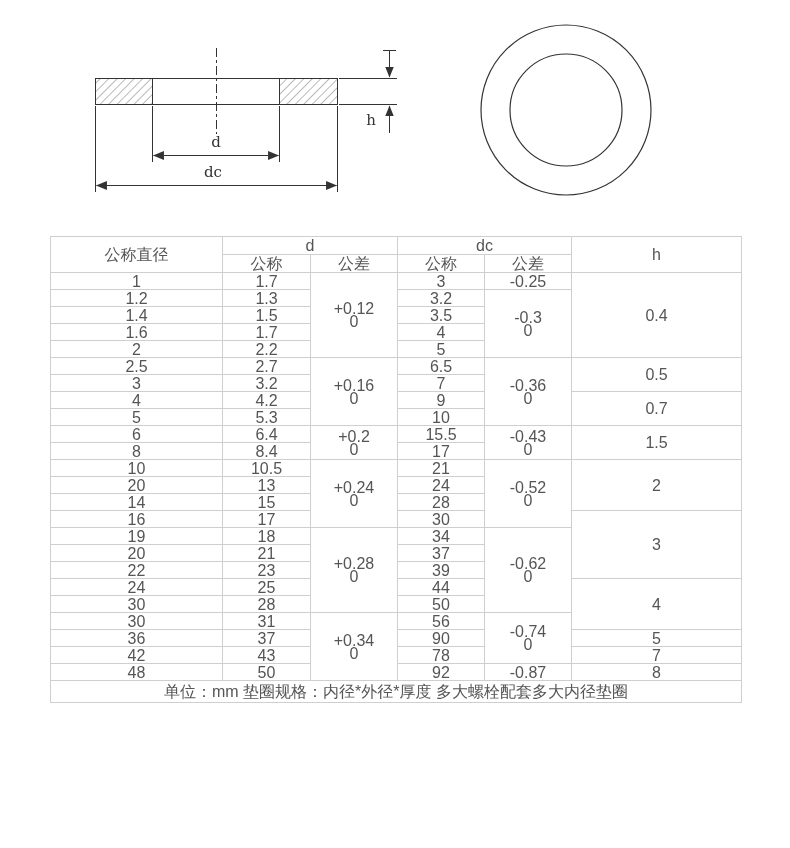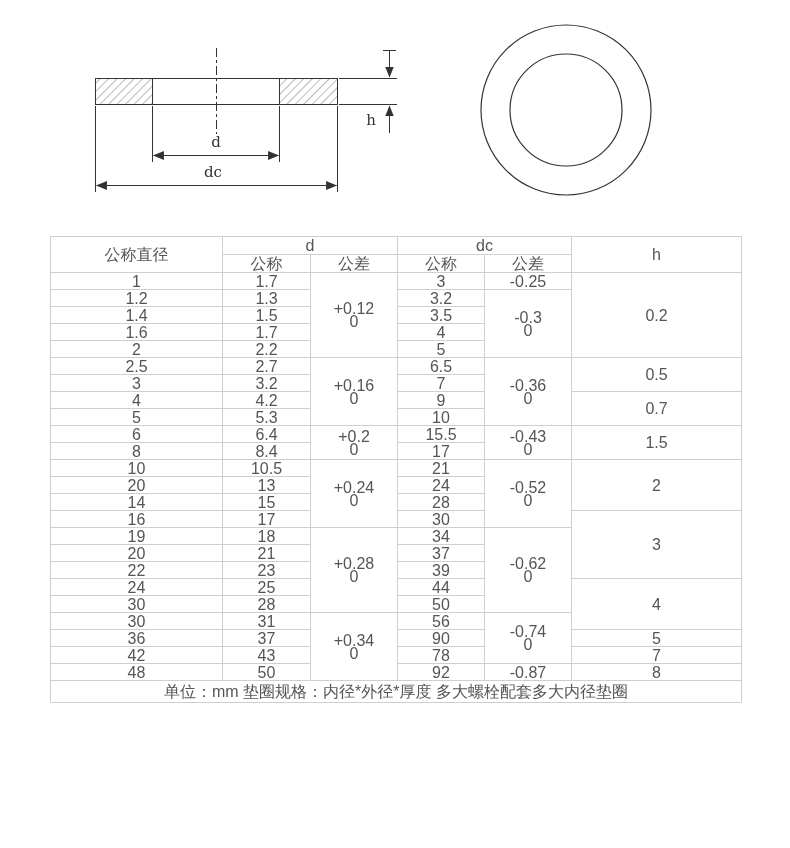--- a/index.html
+++ b/index.html
@@ -111,21 +111,21 @@
           <th>公差</th>
         </tr>
       </thead>
       <tbody>
           <tr>
             <td>1</td>
             <td>1.7</td>
             <td rowspan="5">+0.12<br>0</td>
             <td>3</td>
             <td>-0.25</td>
-            <td rowspan="5">0.2</td>
+            <td rowspan="5">0.4</td>
           </tr>
           <tr>
             <td>1.2</td>
             <td>1.3</td>
             <td>3.2</td>
             <td rowspan="4">-0.3<br>0</td>
           </tr>
           <tr>
             <td>1.4</td>
             <td>1.5</td>

